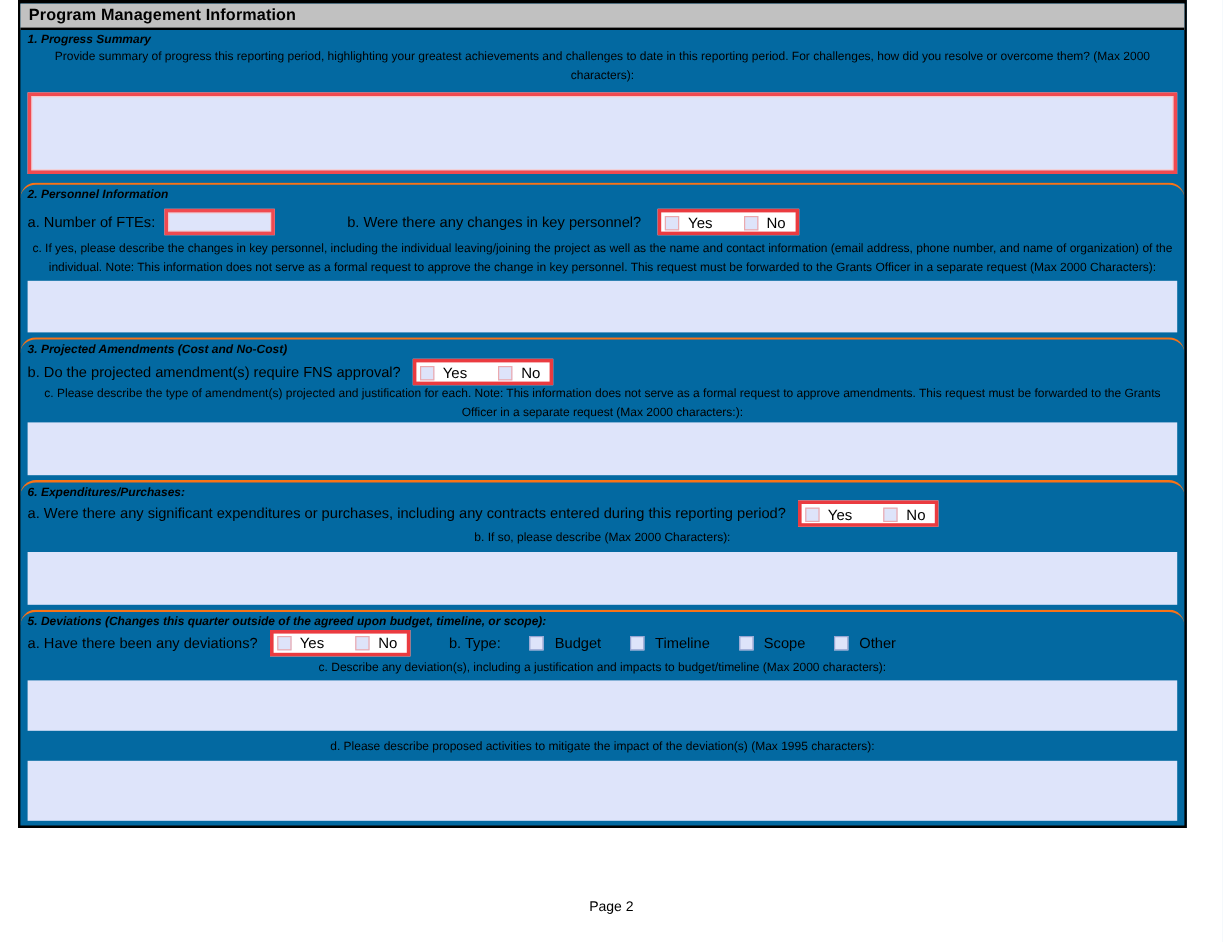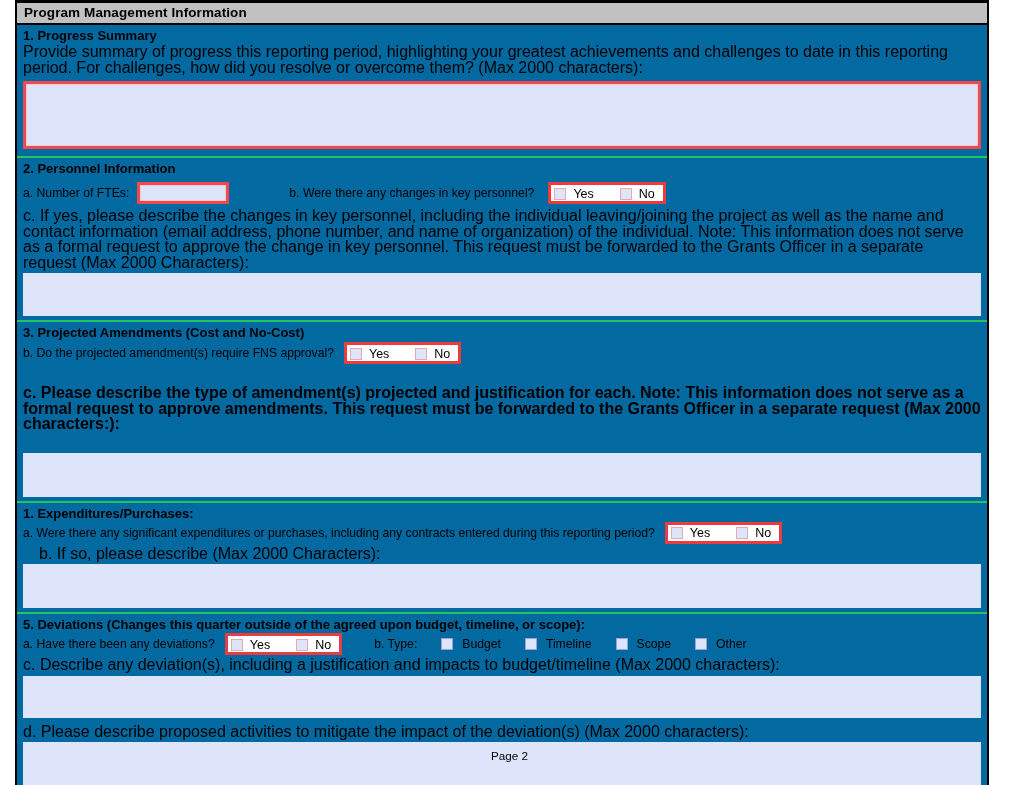--- a/index.html
+++ b/index.html
@@ -6,24 +6,24 @@
   html, body { width: 1019px; height: 785px; background: #ffffff;
     font-family: "Liberation Sans", sans-serif; color: #000; position: relative; }
 
   .form-table { position: absolute; left: 15px; top: 0; width: 974px;
     border: 2px solid #000; border-top-width: 3px; background: #0369a1; }
 
   .header-bar { background: #c1c1c1; border-bottom: 2px solid #000;
     font-weight: 700; font-size: 13.5px; padding: 2px 7px 3px; letter-spacing: .1px; }
 
   .section { padding: 2px 6px 3px 6px; }
-  .section + .section { border-top: 2px solid #22c55e; }
+  .section + .section { border-top: 2px solid #f97316; border-radius: 13px; }
 
-  .sec-title { font-weight: 700; font-size: 13px; padding: 1px 0 1px; }
-  .para { font-size: 16px; line-height: 15.5px; }
+  .sec-title { font-weight: 700; font-size: 10px; padding: 1px 0 1px; font-style: italic; }
+  .para { font-size: 10px; line-height: 15.5px; text-align: center; }
   .row { display: flex; align-items: center; font-size: 12.2px; }
 
   textarea.fill { display: block; width: 100%; background: #dee4fa; border: none;
     resize: none; font-family: "Liberation Sans", sans-serif; font-size: 12px; outline: none; }
   .required { border: 3px solid #f04a50 !important; box-shadow: inset 0 0 0 1px #f8c9cc; }
 
   input.fill { background: #dee4fa; border: none; font-family: "Liberation Sans", sans-serif;
     font-size: 12px; outline: none; }
 
   .yn-group { display: inline-flex; align-items: center; background: #fff;
@@ -78,26 +78,26 @@
     <div class="row" style="margin-top:1px;align-items:center;">
       <span>b. Do the projected amendment(s) require FNS approval?</span>
       <span class="yn-group" style="margin-left:10px;">
         <span class="cb"></span>
         <span class="yn-label">Yes</span>
         <span class="yn-gap"></span>
         <span class="cb"></span>
         <span class="yn-label">No</span>
       </span>
     </div>
-    <div class="para" style="margin:21px 0;font-weight:bold;">c. Please describe the type of amendment(s) projected and justification for each. Note: This information does not serve as a formal request to approve amendments. This request must be forwarded to the Grants Officer in a separate request (Max 2000 characters:):</div>
+    <div class="para" style="margin:0 0;">c. Please describe the type of amendment(s) projected and justification for each. Note: This information does not serve as a formal request to approve amendments. This request must be forwarded to the Grants Officer in a separate request (Max 2000 characters:):</div>
     <textarea class="fill" style="height: 44px; margin-bottom: 1px;"></textarea>
   </div>
 
   <div class="section">
-    <div class="sec-title">1. Expenditures/Purchases:</div>
+    <div class="sec-title">6. Expenditures/Purchases:</div>
     <div class="row">
       <span>a. Were there any significant expenditures or purchases, including any contracts entered during this reporting period?</span>
       <span class="yn-group" style="margin-left:10px;">
         <span class="cb"></span>
         <span class="yn-label">Yes</span>
         <span class="yn-gap"></span>
         <span class="cb"></span>
         <span class="yn-label">No</span>
       </span>
     </div>
@@ -129,19 +129,19 @@
         <span class="cb"></span>
         <span class="lbl">Scope</span>
       </span>
       <span class="type-item">
         <span class="cb"></span>
         <span class="lbl">Other</span>
       </span>
     </div>
     <div class="para" style="margin:2px 0 3px;">c. Describe any deviation(s), including a justification and impacts to budget/timeline (Max 2000 characters):</div>
     <textarea class="fill" style="height: 42px;"></textarea>
-    <div class="para" style="margin:6px 0 3px;">d. Please describe proposed activities to mitigate the impact of the deviation(s) (Max 2000 characters):</div>
+    <div class="para" style="margin:6px 0 3px;">d. Please describe proposed activities to mitigate the impact of the deviation(s) (Max 1995 characters):</div>
     <textarea class="fill" style="height: 50px; margin-bottom: 1px;"></textarea>
   </div>
 
 </div>
 
 <div class="page-footer">Page 2</div>
 
 </body></html>

